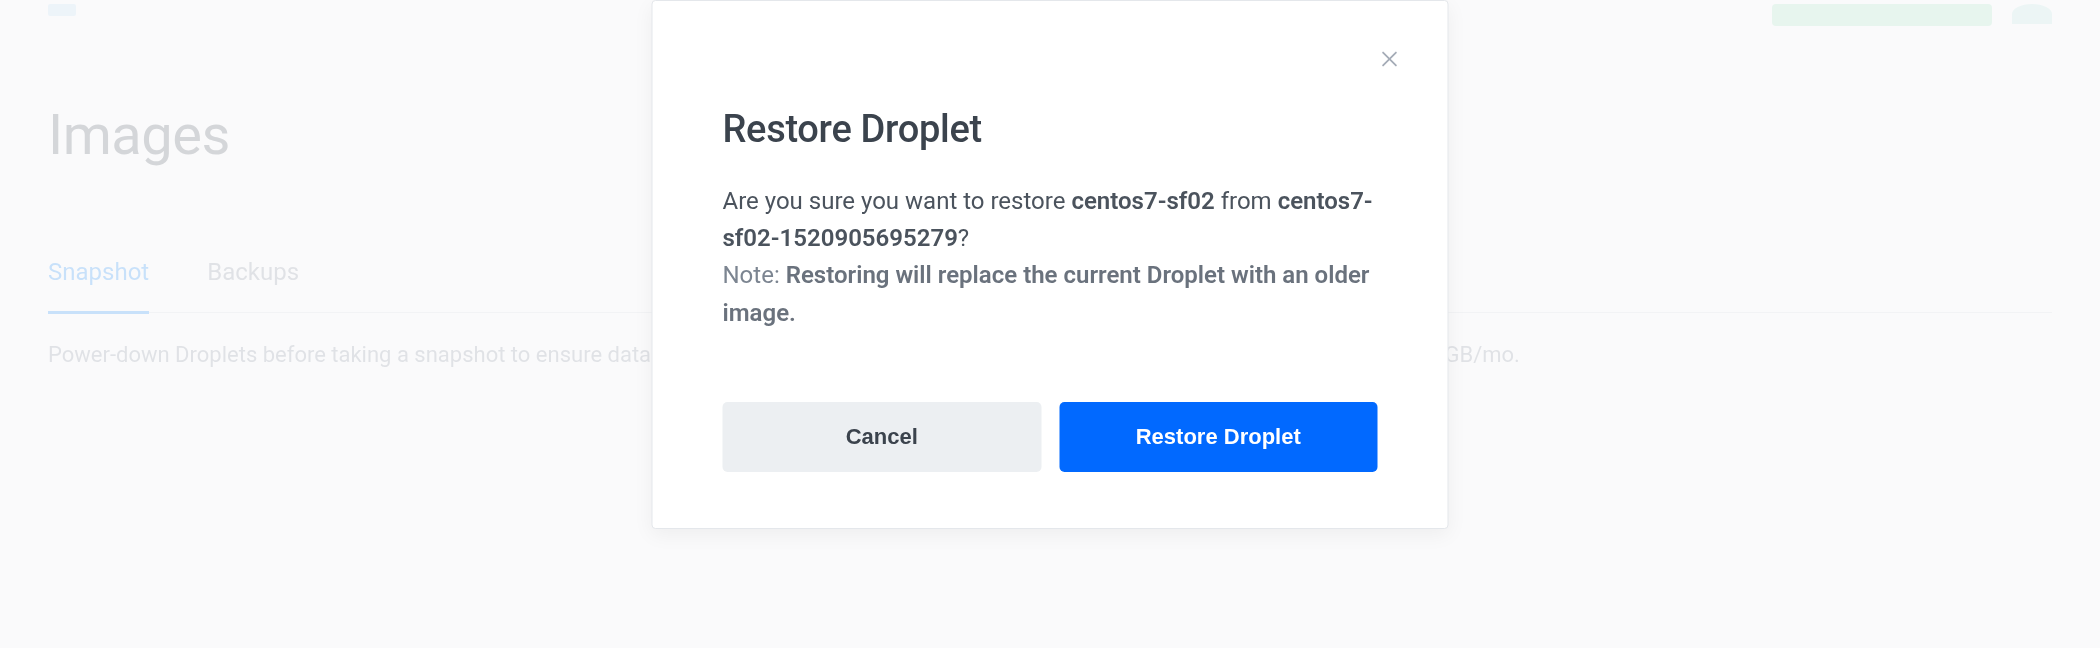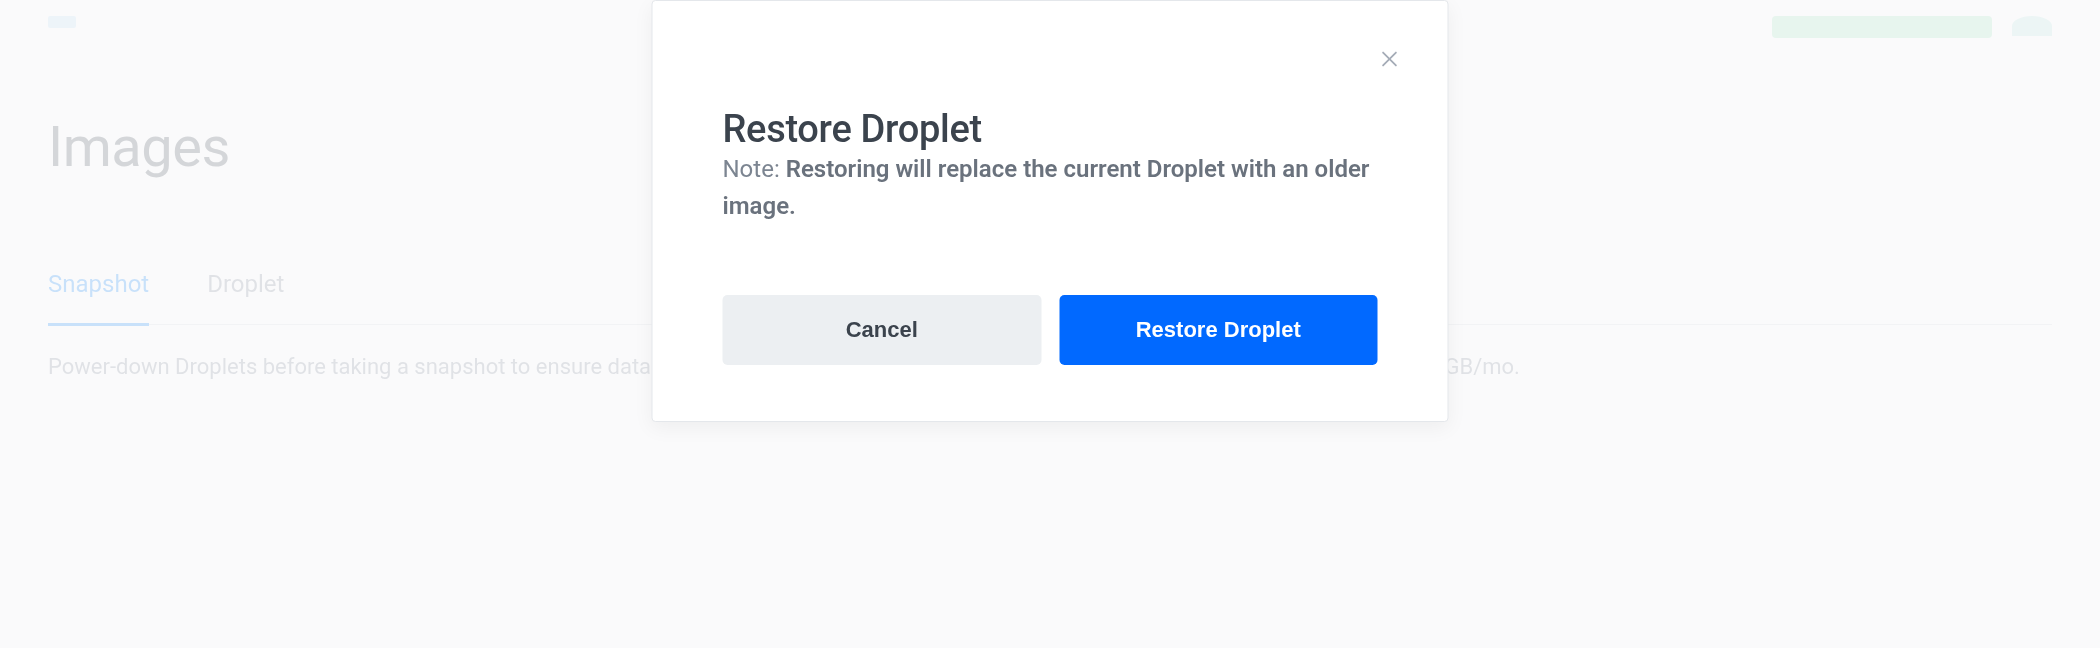--- a/index.html
+++ b/index.html
@@ -7,21 +7,21 @@
       font-family: -apple-system, BlinkMacSystemFont, "Segoe UI", Roboto, Helvetica, Arial, sans-serif;
       background: #fff;
       width: 2100px;
       height: 648px;
       overflow: hidden;
       position: relative;
     }
     .page {
       position: absolute;
       inset: 0;
-      padding: 16px 48px;
+      padding: 4px 48px;
     }
     .header-bar {
       height: 20px;
       display: flex;
       justify-content: space-between;
       align-items: flex-start;
     }
     .logo-hint {
       width: 28px;
       height: 12px;
@@ -184,39 +184,42 @@
     </div>
   </div>
 
   <h1 class="page-title">Images</h1>
 
   <div class="tabs">
     <div class="tab active">
       <span>Snapshot</span>
     </div>
     <div class="tab">
-      <span>Droplet</span>
+      <span>Backups</span>
     </div>
   </div>
 
   <p class="section-desc">Power-down Droplets before taking a snapshot to ensure data consistency. Snapshots are based on space used and charged at a rate of $0.05/GB/mo.</p>
 </div>
 
 <div class="overlay"></div>
 
 <div class="modal">
   <div class="modal-close">
     <svg viewBox="0 0 24 24" fill="none" stroke="currentColor" stroke-width="2" stroke-linecap="round">
       <line x1="5" y1="5" x2="19" y2="19"></line>
       <line x1="19" y1="5" x2="5" y2="19"></line>
     </svg>
   </div>
 
   <h2 class="modal-title">Restore Droplet</h2>
 
+  <p class="modal-body">
+    <span>Are you sure you want to restore </span><span class="bold">centos7-sf02</span><span> from </span><span class="bold">centos7-sf02-1520905695279</span><span>?</span>
+  </p>
 
   <p class="modal-note">
     <span>Note: </span><span class="note-bold">Restoring will replace the current Droplet with an older image.</span>
   </p>
 
   <div class="modal-actions">
     <button class="btn btn-cancel">
       <span>Cancel</span>
     </button>
     <button class="btn btn-primary">

